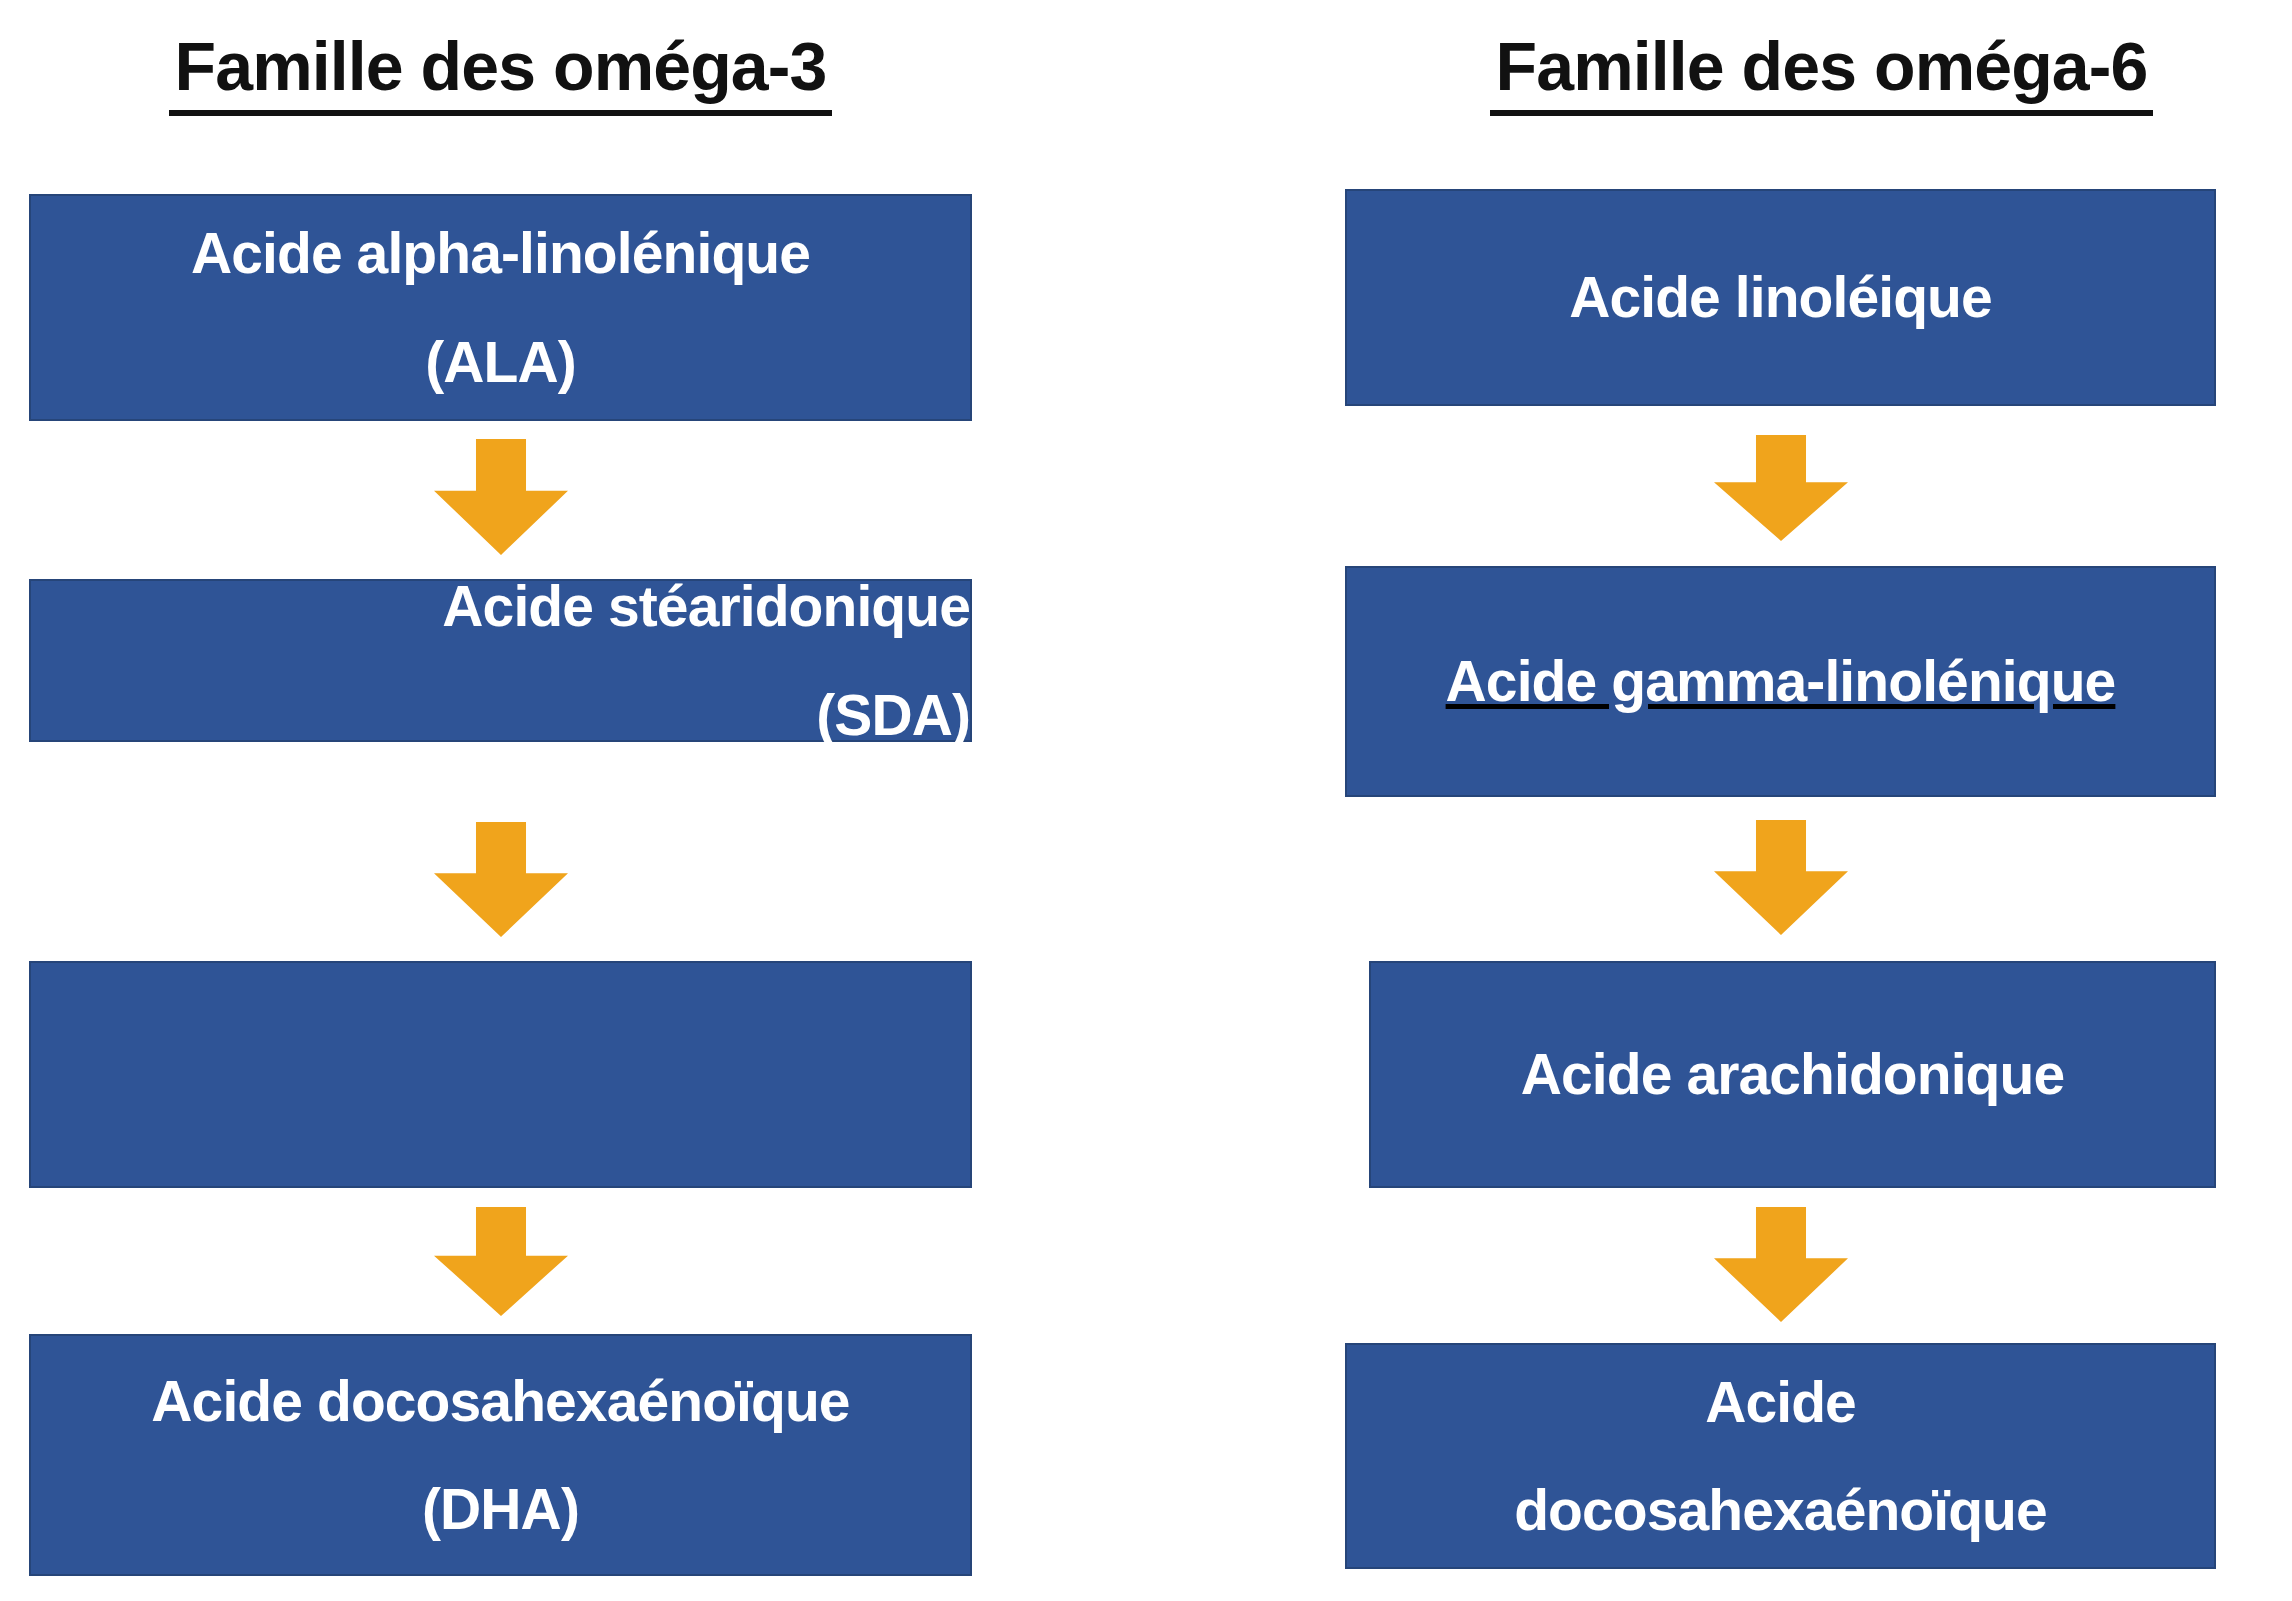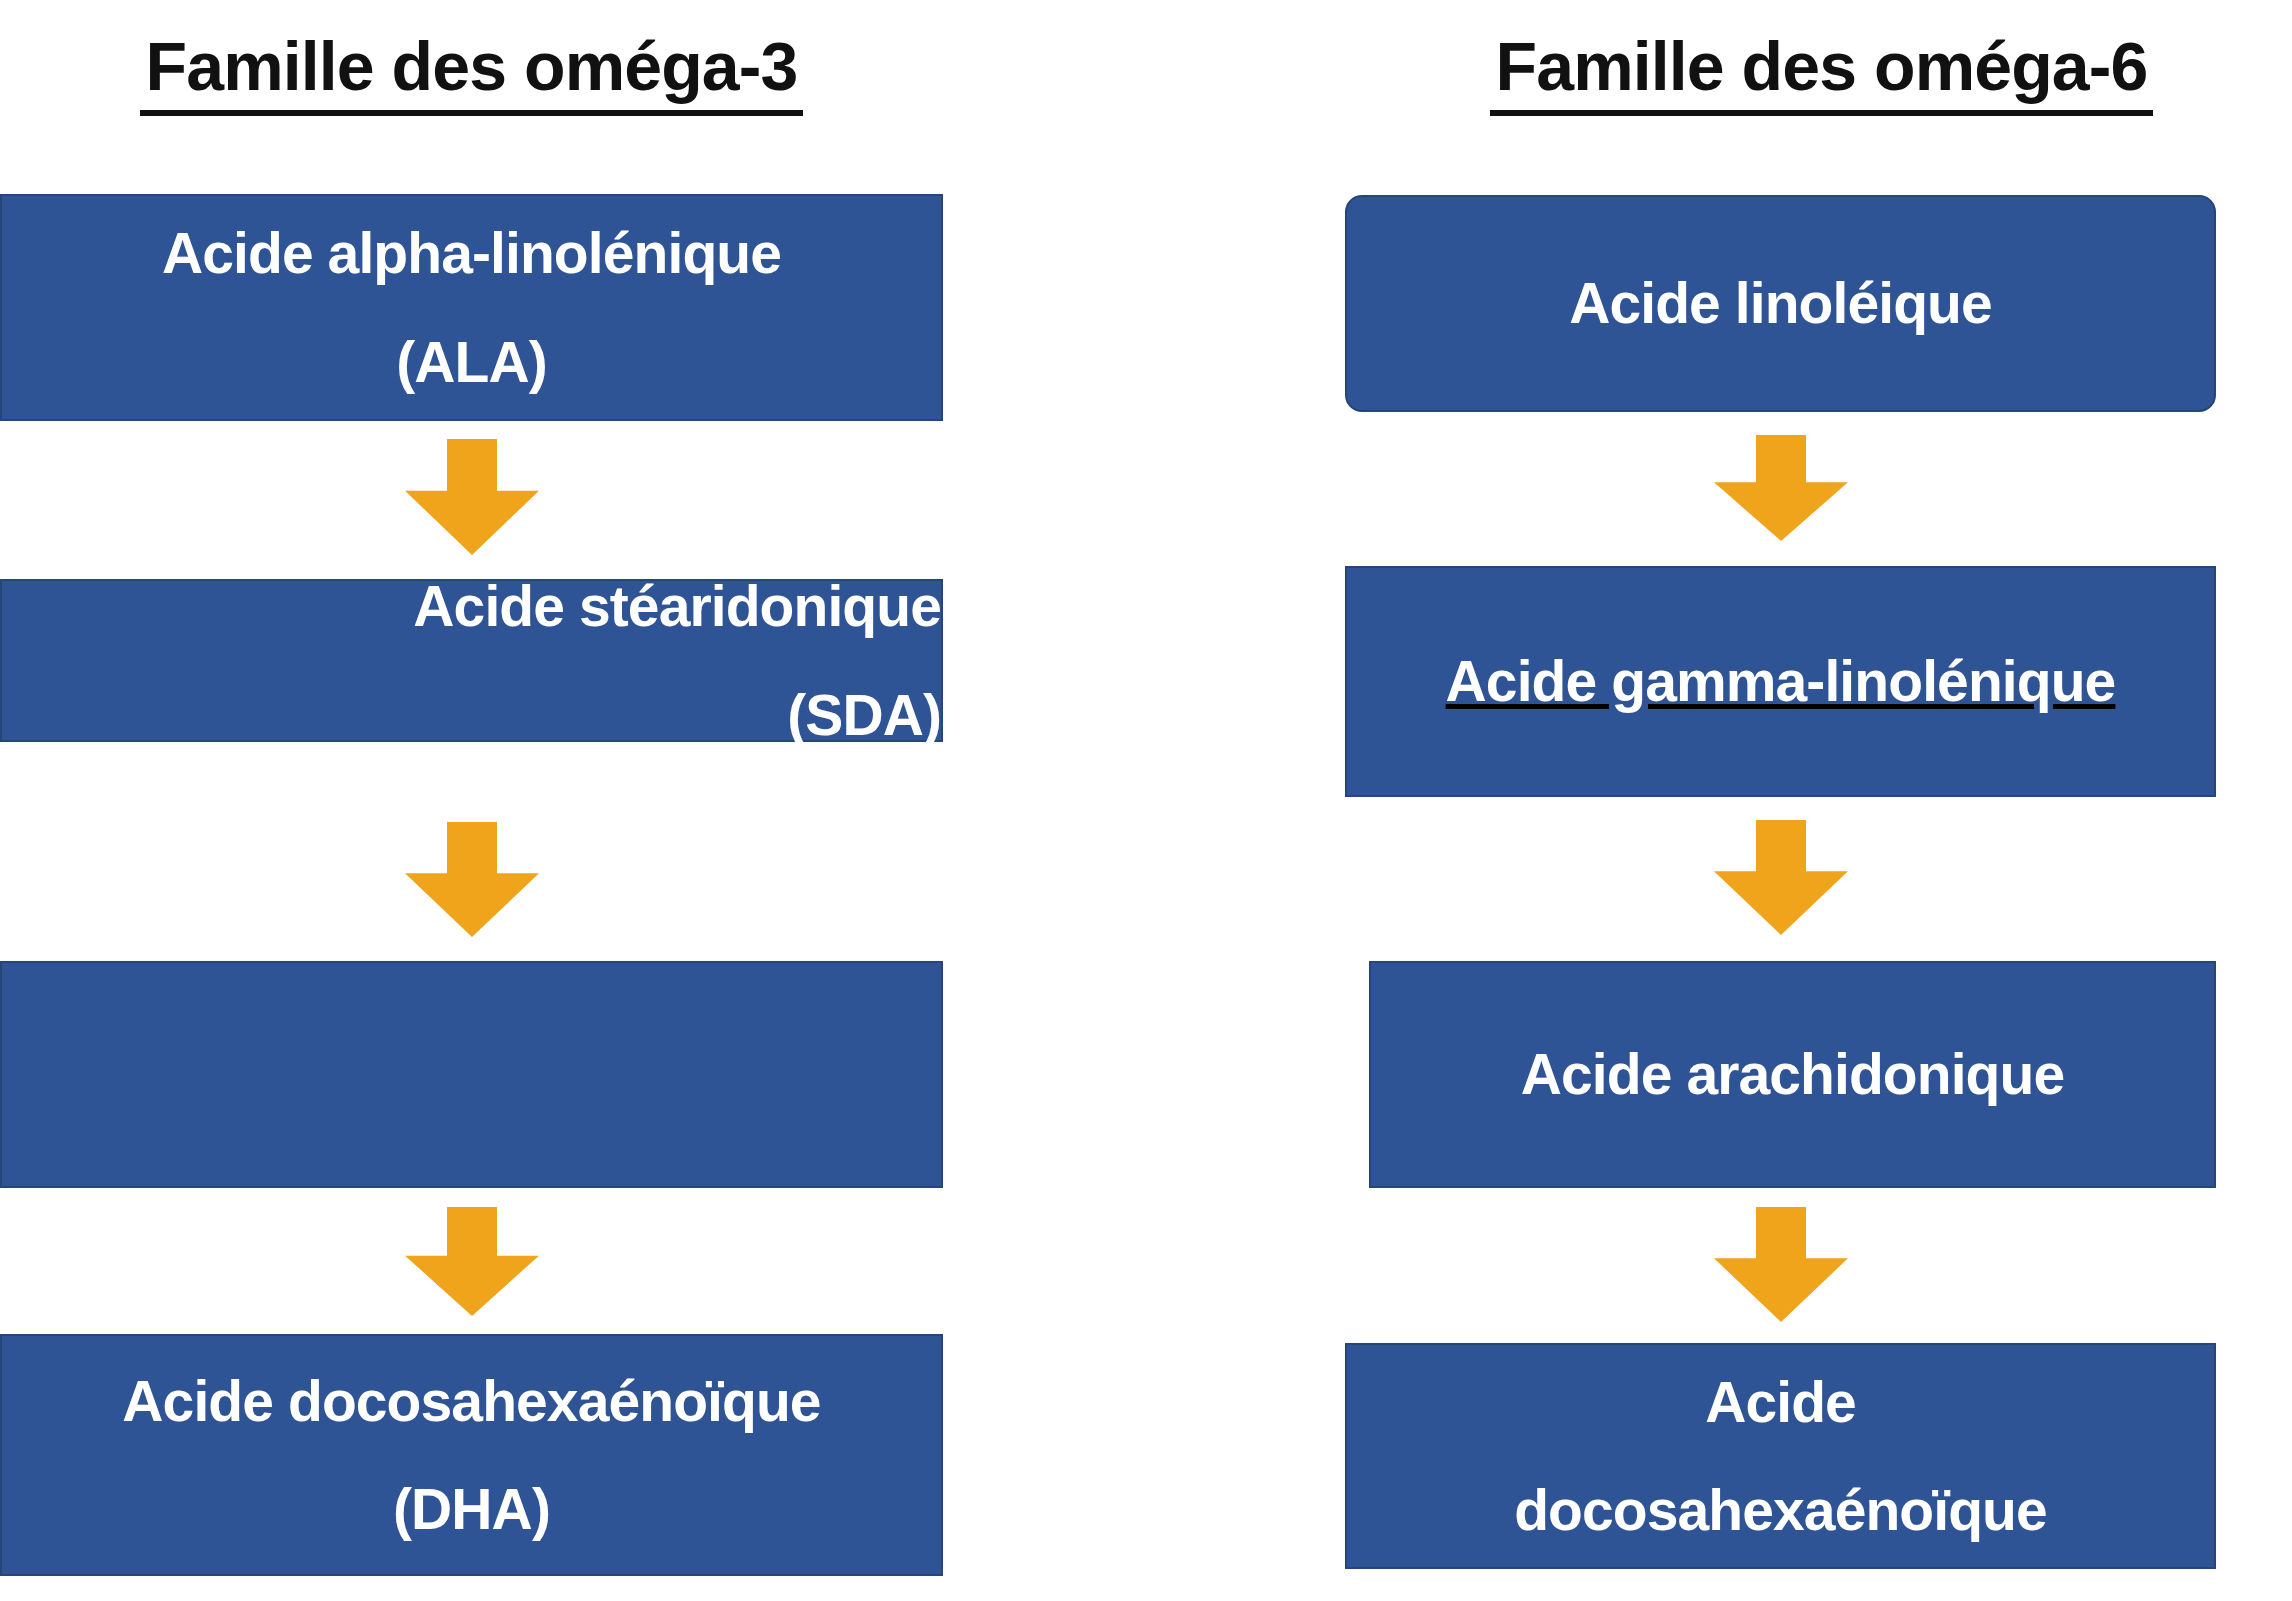--- a/index.html
+++ b/index.html
@@ -13,21 +13,21 @@
     width: 2293px;
     height: 1601px;
     background: var(--bg, #ffffff);
     overflow: hidden;
   }
   .column {
     position: absolute;
     top: 0;
     height: 100%;
   }
-  .col-left  { left: 0;   width: 943px; }
+  .col-left  { left: 29px;   width: 943px; }
   .col-right { left: 1345px; width: 871px;  }
 
   .col-title {
     position: absolute;
     top: 27px;
     left: 0;
     width: 100%;
     margin: 0;
     text-align: center;
     font-size: 68px;
@@ -118,21 +118,21 @@
 
     <div class="box" style="top:1334px;height:242px;">
       <div class="box-line">Acide docosahexaénoïque</div>
       <div class="box-line">(DHA)</div>
     </div>
   </section>
 
   <section class="column col-right">
     <h1 class="col-title"><span class="title-text">Famille des oméga-6</span></h1>
 
-    <div class="box" style="top:195px;height:217px;border-radius:17px;">
+    <div class="box" style="top:189px;height:217px;">
       <div class="box-line">Acide linoléique</div>
       <div class="box-line"></div>
     </div>
 
     <div class="arrow" style="top:435px;height:106px;">
       <svg viewBox="0 0 150 130" preserveAspectRatio="none">
           <polygon points="47,0 103,0 103,58 150,58 75,130 0,58 47,58"></polygon>
         </svg>
     </div>
 

